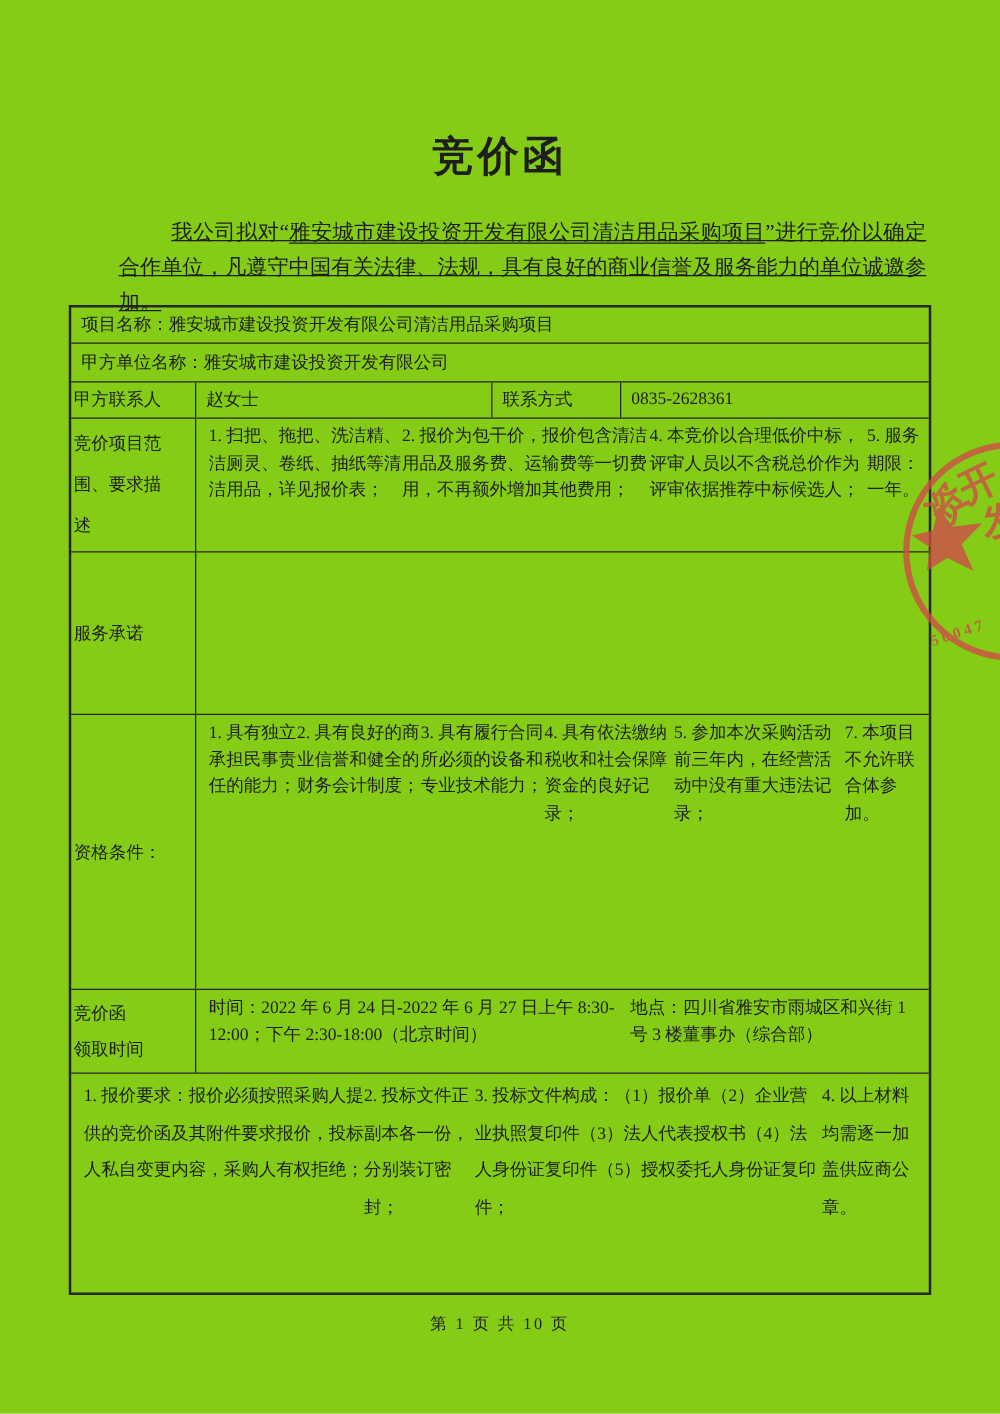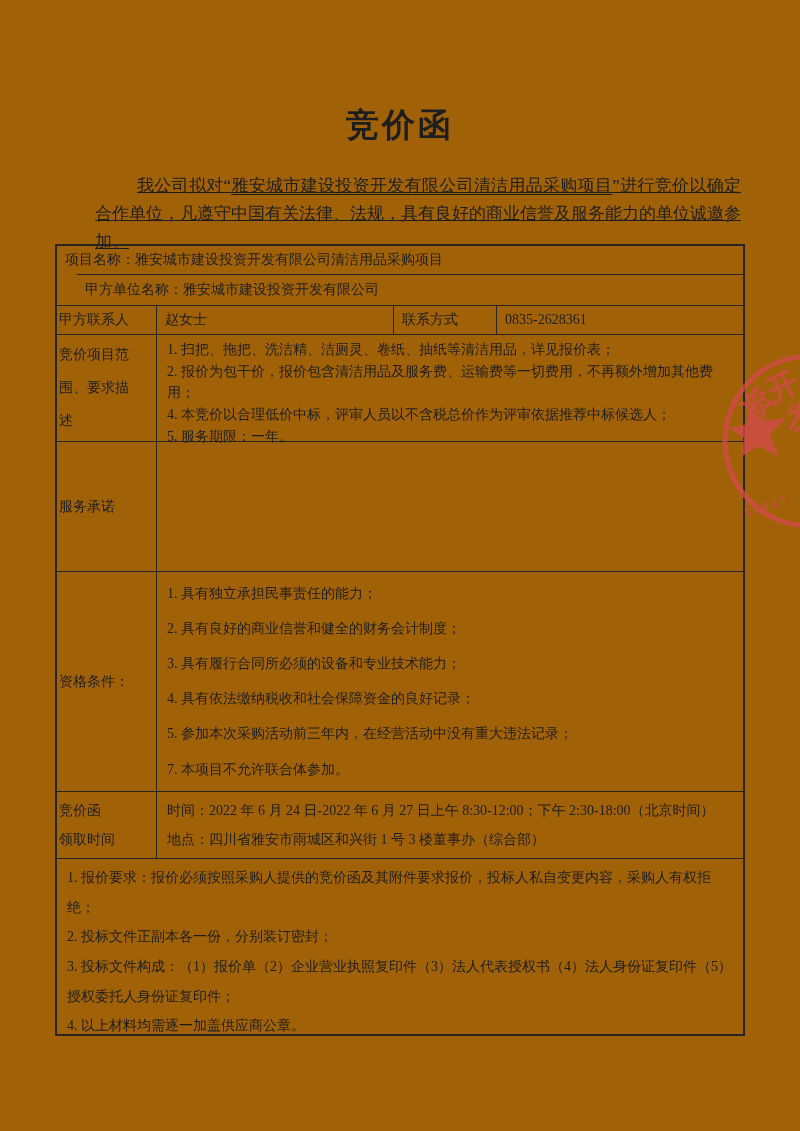--- a/index.html
+++ b/index.html
@@ -1,19 +1,19 @@
 <!DOCTYPE html>
 <html><head>
 <meta charset="utf-8">
 <style>
   html,body{margin:0;padding:0;background:#ffffff;}
   .page{
     position:relative;
     width:800px;height:1131px;
-    background:#a16207;
+    background:#84cc16;
     overflow:hidden;
     font-family:"Liberation Serif","DejaVu Serif",serif;
     color:#1e1e1e;
   }
   .doc-title{
     position:absolute;top:103px;left:0;width:100%;
     text-align:center;
     font-size:33px;font-weight:bold;letter-spacing:3px;
     margin:0;
   }
@@ -45,28 +45,28 @@
     width:100px;flex-shrink:0;
     border-right:1px solid #262626;
     display:flex;flex-direction:column;
     justify-content:space-around;align-items:flex-start;
     text-align:center;
     padding:4px 2px;
   }
   .label-cell .lbl-line{white-space:nowrap;}
   .content-cell{
     flex:1;min-width:0;
-    display:flex;flex-direction:column;justify-content:space-around;
+    display:flex;flex-direction:row;justify-content:space-around;
     padding:4px 6px 4px 10px;
   }
   .content-cell p{margin:0;line-height:1.55;text-align:left;}
   .lh-mid p{line-height:1.9;}
   .lh-tall p{line-height:2.12;}
   .r1{height:28px;}
-  .r2{height:31px;margin-left:20px;}
+  .r2{height:31px;}
   .r3{height:29px;}
   .r4{height:107px;}
   .r5{height:130px;}
   .r6{height:220px;}
   .r7{height:67px;}
   .r8{height:176px;}
   .c-name{width:237px;border-right:1px solid #262626;display:flex;align-items:center;padding-left:8px;}
   .c-method{width:103px;border-right:1px solid #262626;display:flex;align-items:center;padding-left:8px;}
   .c-phone{flex:1;display:flex;align-items:center;padding-left:8px;}
   .page-footer{
@@ -156,20 +156,21 @@
       <div class="cell content-cell lh-tall">
         <p>1. 报价要求：报价必须按照采购人提供的竞价函及其附件要求报价，投标人私自变更内容，采购人有权拒绝；</p>
         <p>2. 投标文件正副本各一份，分别装订密封；</p>
         <p>3. 投标文件构成：（1）报价单（2）企业营业执照复印件（3）法人代表授权书（4）法人身份证复印件（5）授权委托人身份证复印件；</p>
         <p>4. 以上材料均需逐一加盖供应商公章。</p>
       </div>
     </div>
 
   </div>
 
+  <div class="page-footer">第 1 页 共 10 页</div>
 
   <svg class="seal" viewBox="0 0 96 210" width="96" height="210">
     <g opacity="0.78">
       <circle cx="98" cy="106" r="85" fill="none" stroke-width="5" stroke="#d24a4a"></circle>
       <g font-family="'Liberation Serif','DejaVu Serif',serif" font-weight="bold" fill="#d24a4a">
         <text x="46" y="78" font-size="31" text-anchor="middle" transform="rotate(-54 46 68)">资</text>
         <text x="71" y="62" font-size="31" text-anchor="middle" transform="rotate(-26 71 52)">开</text>
         <text x="90" y="92" font-size="31" text-anchor="middle" transform="rotate(-8 90 82)">发</text>
         <path transform="rotate(-80 44 98)" d="M44,71 L37.1,87.1 L18.3,87.8 L31.2,102.2 L24.6,124.7 L44,111.5 L63.4,124.7 L56.8,102.2 L69.7,87.8 L50.9,87.1 Z"></path>
         <text x="34" y="182" font-size="12.5" letter-spacing="3" transform="rotate(-18 34 182)">50047</text>

